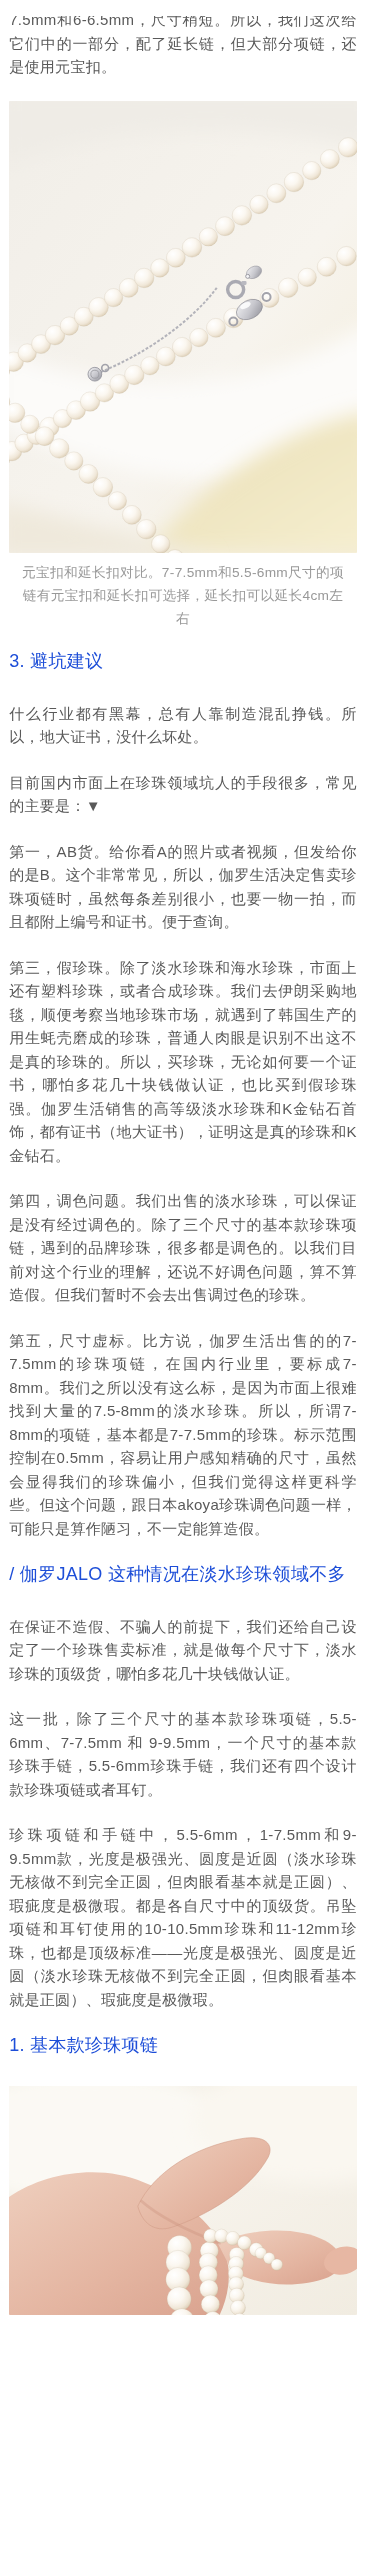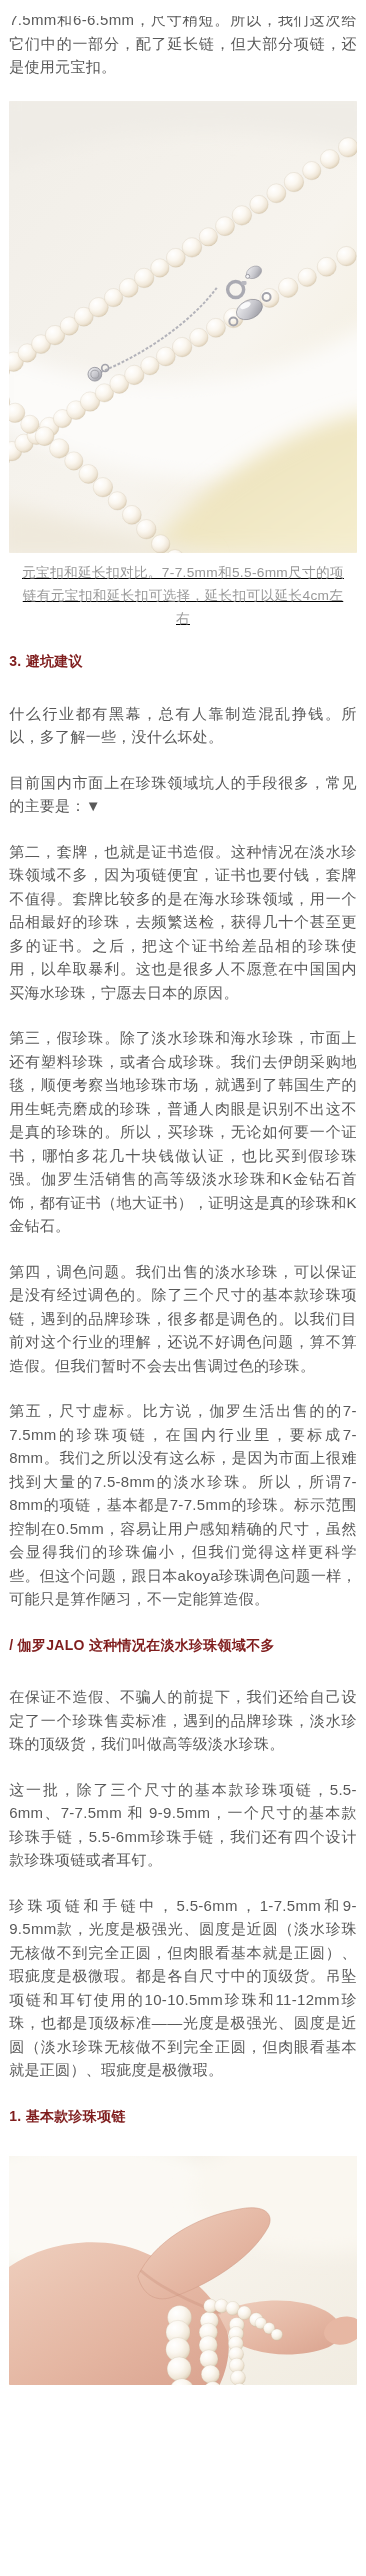--- a/index.html
+++ b/index.html
@@ -8,24 +8,24 @@
     background:#ffffff;margin:16px auto;
     font-family:"Liberation Sans","DejaVu Sans",sans-serif;
   }
   .content{padding:0 9.2px;}
   p.body{
     font-size:15px;line-height:23.5px;letter-spacing:0.3px;
     color:#595959;text-align:justify;margin:0 0 22px 0;
   }
   p.body.first{margin-top:-8px;}
   h2.sec{
-    font-size:14px;line-height:25px;font-weight:bold;color:#7f1d1d;
+    font-size:18px;line-height:25px;font-weight:normal;color:#1d4ed8;
     margin:19.5px 0 27.5px 0;letter-spacing:0.3px;
   }
-  figure{margin:0;text-decoration:underline;}
+  figure{margin:0;}
   .photo{
     width:348px;overflow:hidden;border-radius:1.1px;line-height:0;
     margin:0 0 8px 0;
   }
   .photo svg{display:block;}
   .caption{
     font-size:13.7px;line-height:23px;color:#999999;text-align:center;
     max-width:334px;margin:0 auto;letter-spacing:0.3px;
   }
 </style>
@@ -145,30 +145,30 @@
           <circle cx="450" cy="342" r="7" fill="none" stroke="#a3a3ab" stroke-width="3.5"></circle>
           <ellipse cx="420" cy="364" rx="24" ry="16" fill="url(#silver)" stroke="#85858d" stroke-width="1" transform="rotate(-26 420 364)"></ellipse>
           <ellipse cx="413" cy="357" rx="10" ry="5" fill="#ffffff" opacity="0.85" transform="rotate(-26 413 357)"></ellipse>
         </svg>
       </div>
       <figcaption class="caption">元宝扣和延长扣对比。7-7.5mm和5.5-6mm尺寸的项链有元宝扣和延长扣可选择，延长扣可以延长4cm左右</figcaption>
     </figure>
 
     <h2 class="sec">3. 避坑建议</h2>
 
-    <p class="body">什么行业都有黑幕，总有人靠制造混乱挣钱。所以，多了解一些，没什么坏处。</p>
+    <p class="body">什么行业都有黑幕，总有人靠制造混乱挣钱。所以，地大证书，没什么坏处。</p>
     <p class="body">目前国内市面上在珍珠领域坑人的手段很多，常见的主要是：▼</p>
-    <p class="body">第二，套牌，也就是证书造假。这种情况在淡水珍珠领域不多，因为项链便宜，证书也要付钱，套牌不值得。套牌比较多的是在海水珍珠领域，用一个品相最好的珍珠，去频繁送检，获得几十个甚至更多的证书。之后，把这个证书给差品相的珍珠使用，以牟取暴利。这也是很多人不愿意在中国国内买海水珍珠，宁愿去日本的原因。</p>
+    <p class="body">第一，AB货。给你看A的照片或者视频，但发给你的是B。这个非常常见，所以，伽罗生活决定售卖珍珠项链时，虽然每条差别很小，也要一物一拍，而且都附上编号和证书。便于查询。</p>
     <p class="body">第三，假珍珠。除了淡水珍珠和海水珍珠，市面上还有塑料珍珠，或者合成珍珠。我们去伊朗采购地毯，顺便考察当地珍珠市场，就遇到了韩国生产的用生蚝壳磨成的珍珠，普通人肉眼是识别不出这不是真的珍珠的。所以，买珍珠，无论如何要一个证书，哪怕多花几十块钱做认证，也比买到假珍珠强。伽罗生活销售的高等级淡水珍珠和K金钻石首饰，都有证书（地大证书），证明这是真的珍珠和K金钻石。</p>
     <p class="body">第四，调色问题。我们出售的淡水珍珠，可以保证是没有经过调色的。除了三个尺寸的基本款珍珠项链，遇到的品牌珍珠，很多都是调色的。以我们目前对这个行业的理解，还说不好调色问题，算不算造假。但我们暂时不会去出售调过色的珍珠。</p>
     <p class="body">第五，尺寸虚标。比方说，伽罗生活出售的的7-7.5mm的珍珠项链，在国内行业里，要标成7-8mm。我们之所以没有这么标，是因为市面上很难找到大量的7.5-8mm的淡水珍珠。所以，所谓7-8mm的项链，基本都是7-7.5mm的珍珠。标示范围控制在0.5mm，容易让用户感知精确的尺寸，虽然会显得我们的珍珠偏小，但我们觉得这样更科学些。但这个问题，跟日本akoya珍珠调色问题一样，可能只是算作陋习，不一定能算造假。</p>
 
     <h2 class="sec">/ 伽罗JALO 这种情况在淡水珍珠领域不多</h2>
 
-    <p class="body">在保证不造假、不骗人的前提下，我们还给自己设定了一个珍珠售卖标准，遇到的品牌珍珠，淡水珍珠的顶级货，我们叫做高等级淡水珍珠。</p>
+    <p class="body">在保证不造假、不骗人的前提下，我们还给自己设定了一个珍珠售卖标准，就是做每个尺寸下，淡水珍珠的顶级货，哪怕多花几十块钱做认证。</p>
     <p class="body">这一批，除了三个尺寸的基本款珍珠项链，5.5-6mm、7-7.5mm 和 9-9.5mm，一个尺寸的基本款珍珠手链，5.5-6mm珍珠手链，我们还有四个设计款珍珠项链或者耳钉。</p>
     <p class="body">珍珠项链和手链中，5.5-6mm，1-7.5mm和9-9.5mm款，光度是极强光、圆度是近圆（淡水珍珠无核做不到完全正圆，但肉眼看基本就是正圆）、瑕疵度是极微瑕。都是各自尺寸中的顶级货。吊坠项链和耳钉使用的10-10.5mm珍珠和11-12mm珍珠，也都是顶级标准——光度是极强光、圆度是近圆（淡水珍珠无核做不到完全正圆，但肉眼看基本就是正圆）、瑕疵度是极微瑕。</p>
 
     <h2 class="sec">1. 基本款珍珠项链</h2>
 
     <figure>
       <div class="photo" style="height:229px;">
         <svg id="fig2" width="348" height="229" viewBox="0 0 608 400" xmlns="http://www.w3.org/2000/svg">
           <defs>
             <linearGradient id="bg2" x1="0" y1="0" x2="1" y2="1">

